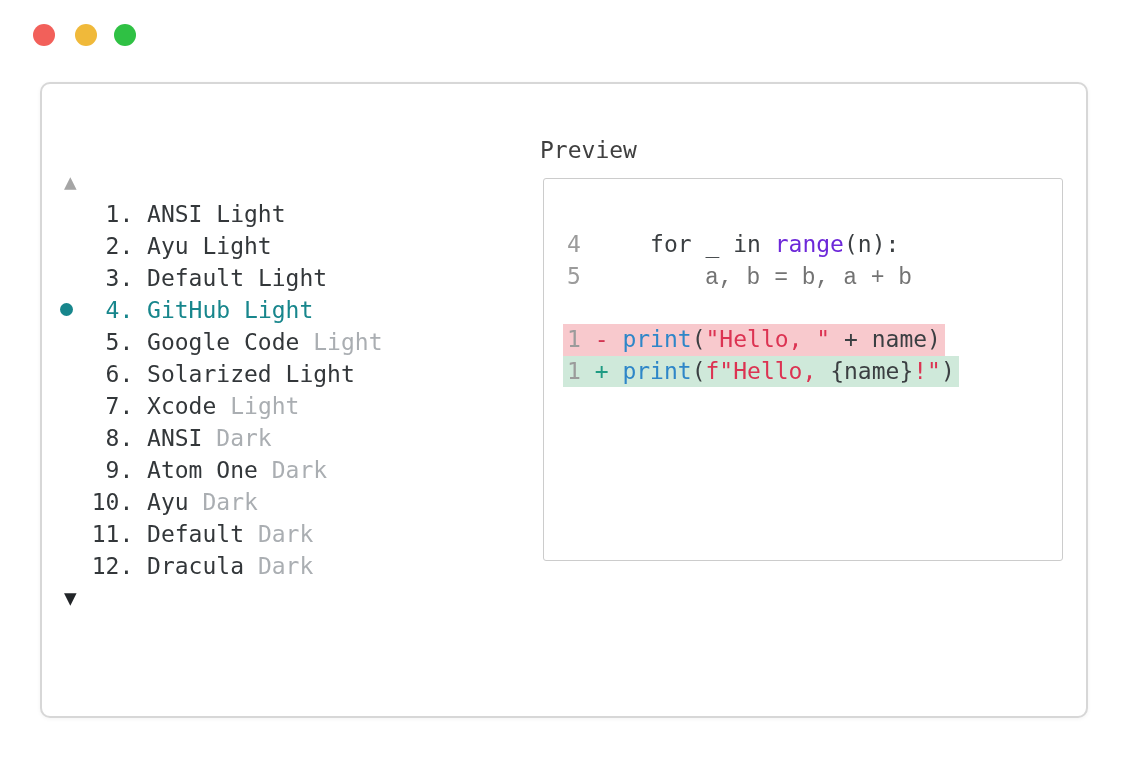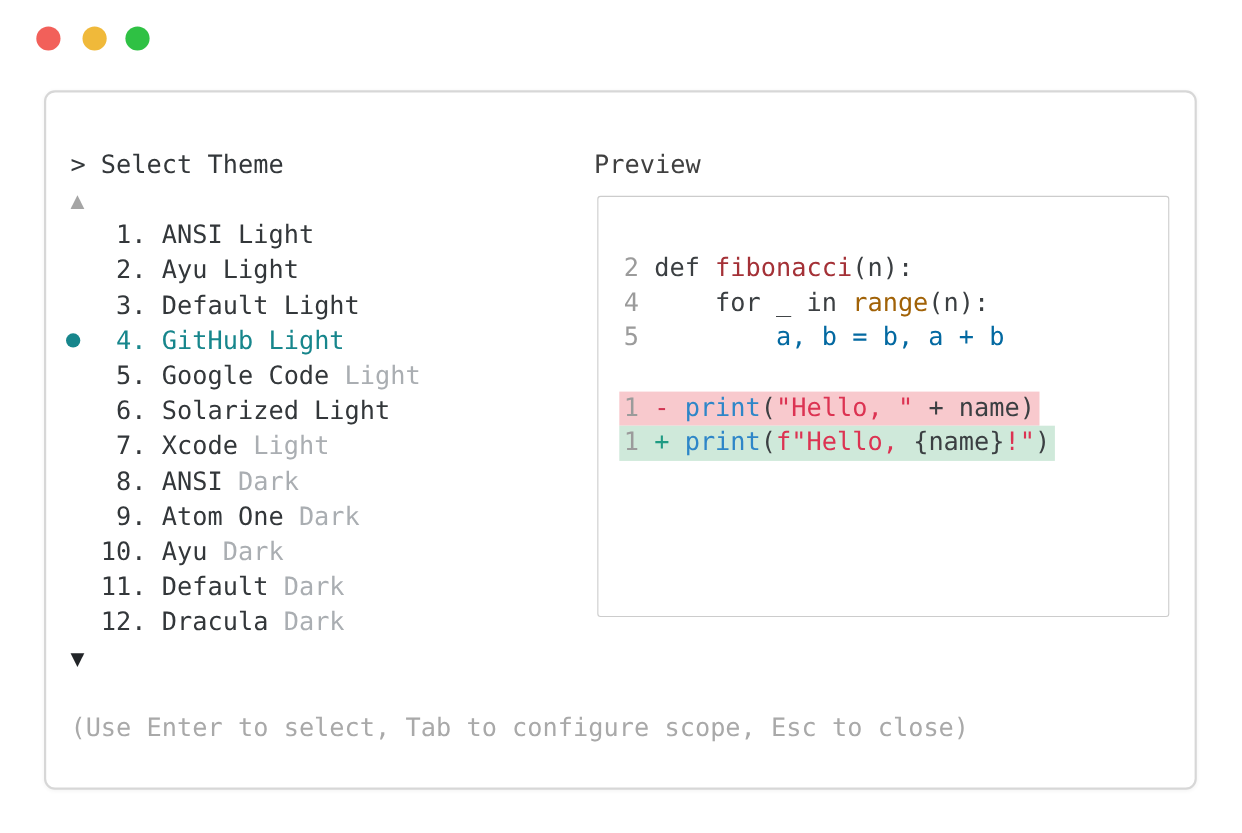--- a/index.html
+++ b/index.html
@@ -27,34 +27,31 @@
 </style>
 </head>
 <body>
 
 <div class="tl" style="left: 33px; background: rgb(242, 96, 90);"></div>
 <div class="tl" style="left: 75px; background: rgb(240, 185, 58);"></div>
 <div class="tl" style="left: 114px; background: rgb(47, 193, 68);"></div>
 
 <div class="panel">
 
-  <div class="abs prompt-row" style="color: rgb(51, 55, 58);">&gt; Select Theme</div>
 
   <div class="abs arrow-up-row" style="color: rgb(165, 165, 165);">▲</div>
 
   <div class="abs theme-list" id="theme-list"><div class="list-row"><span class="num" style="color: rgb(51, 55, 58);">1</span><span style="color: rgb(51, 55, 58);">. </span><span style="color: rgb(51, 55, 58);">ANSI</span> <span style="color: rgb(51, 55, 58);">Light</span></div><div class="list-row"><span class="num" style="color: rgb(51, 55, 58);">2</span><span style="color: rgb(51, 55, 58);">. </span><span style="color: rgb(51, 55, 58);">Ayu</span> <span style="color: rgb(51, 55, 58);">Light</span></div><div class="list-row"><span class="num" style="color: rgb(51, 55, 58);">3</span><span style="color: rgb(51, 55, 58);">. </span><span style="color: rgb(51, 55, 58);">Default</span> <span style="color: rgb(51, 55, 58);">Light</span></div><div class="list-row"><span class="bullet" style="background: rgb(23, 134, 140);"></span><span class="num" style="color: rgb(23, 134, 140);">4</span><span style="color: rgb(23, 134, 140);">. </span><span style="color: rgb(23, 134, 140);">GitHub</span> <span style="color: rgb(23, 134, 140);">Light</span></div><div class="list-row"><span class="num" style="color: rgb(51, 55, 58);">5</span><span style="color: rgb(51, 55, 58);">. </span><span style="color: rgb(51, 55, 58);">Google Code</span> <span style="color: rgb(170, 174, 178);">Light</span></div><div class="list-row"><span class="num" style="color: rgb(51, 55, 58);">6</span><span style="color: rgb(51, 55, 58);">. </span><span style="color: rgb(51, 55, 58);">Solarized</span> <span style="color: rgb(51, 55, 58);">Light</span></div><div class="list-row"><span class="num" style="color: rgb(51, 55, 58);">7</span><span style="color: rgb(51, 55, 58);">. </span><span style="color: rgb(51, 55, 58);">Xcode</span> <span style="color: rgb(170, 174, 178);">Light</span></div><div class="list-row"><span class="num" style="color: rgb(51, 55, 58);">8</span><span style="color: rgb(51, 55, 58);">. </span><span style="color: rgb(51, 55, 58);">ANSI</span> <span style="color: rgb(170, 174, 178);">Dark</span></div><div class="list-row"><span class="num" style="color: rgb(51, 55, 58);">9</span><span style="color: rgb(51, 55, 58);">. </span><span style="color: rgb(51, 55, 58);">Atom One</span> <span style="color: rgb(170, 174, 178);">Dark</span></div><div class="list-row"><span class="num" style="color: rgb(51, 55, 58);">10</span><span style="color: rgb(51, 55, 58);">. </span><span style="color: rgb(51, 55, 58);">Ayu</span> <span style="color: rgb(170, 174, 178);">Dark</span></div><div class="list-row"><span class="num" style="color: rgb(51, 55, 58);">11</span><span style="color: rgb(51, 55, 58);">. </span><span style="color: rgb(51, 55, 58);">Default</span> <span style="color: rgb(170, 174, 178);">Dark</span></div><div class="list-row"><span class="num" style="color: rgb(51, 55, 58);">12</span><span style="color: rgb(51, 55, 58);">. </span><span style="color: rgb(51, 55, 58);">Dracula</span> <span style="color: rgb(170, 174, 178);">Dark</span></div></div>
 
   <div class="abs arrow-down-row" style="color: rgb(34, 37, 40);">▼</div>
 
-  <div class="abs hint-row" style="color: rgb(169, 169, 169);">(Use Enter to select, Tab to configure scope, Esc to close)</div>
 
   <div class="abs preview-label" style="color: #404040;">Preview</div>
 
   <div class="preview-box" id="code-block">
-      <div class="code-line"><span class="line-wrap"><span style="color: rgb(155, 155, 155);">2 </span><span style="color: rgb(59, 63, 66);">def </span><span style="color: rgb(164, 49, 55);">fibonacci</span><span style="color: rgb(59, 63, 66);">(n):</span></span></div>
-      <div class="code-line"><span class="line-wrap"><span style="color: rgb(155, 155, 155);">4 </span><span style="color: rgb(59, 63, 66);">    for _ in </span><span style="color: #a16207;">range</span><span style="color: rgb(59, 63, 66);">(n):</span></span></div>
-      <div class="code-line"><span class="line-wrap"><span style="color: rgb(155, 155, 155);">5 </span><span style="color: #0369a1;">        a, b = b, a + b</span></span></div>
+      <div class="code-line"><span class="line-wrap"><span style="color: rgb(155, 155, 155);">4 </span><span style="color: rgb(59, 63, 66);">    for _ in </span><span style="color: #6d28d9;">range</span><span style="color: rgb(59, 63, 66);">(n):</span></span></div>
+      <div class="code-line"><span class="line-wrap"><span style="color: rgb(155, 155, 155);">5 </span><span style="color: #737373; font-family: Liberation Mono, monospace;">        a, b = b, a + b</span></span></div>
       <div class="code-line"></div>
       <div class="code-line"><span class="line-wrap" style="background: rgb(248, 201, 205);"><span style="color: rgb(155, 155, 155);">1 </span><span style="color: rgb(210, 53, 82);">- </span><span style="color: rgb(46, 134, 200);">print</span><span style="color: rgb(59, 63, 66);">(</span><span style="color: rgb(220, 51, 82);">"Hello, "</span><span style="color: rgb(59, 63, 66);"> + name)</span></span></div>
       <div class="code-line"><span class="line-wrap" style="background: rgb(207, 233, 218);"><span style="color: rgb(155, 155, 155);">1 </span><span style="color: rgb(31, 155, 131);">+ </span><span style="color: rgb(46, 134, 200);">print</span><span style="color: rgb(59, 63, 66);">(</span><span style="color: rgb(220, 51, 82);">f"Hello, </span><span style="color: rgb(59, 63, 66);">{name}</span><span style="color: rgb(220, 51, 82);">!"</span><span style="color: rgb(59, 63, 66);">)</span></span></div>
     </div>
 
 </div>
 
 </body></html>

